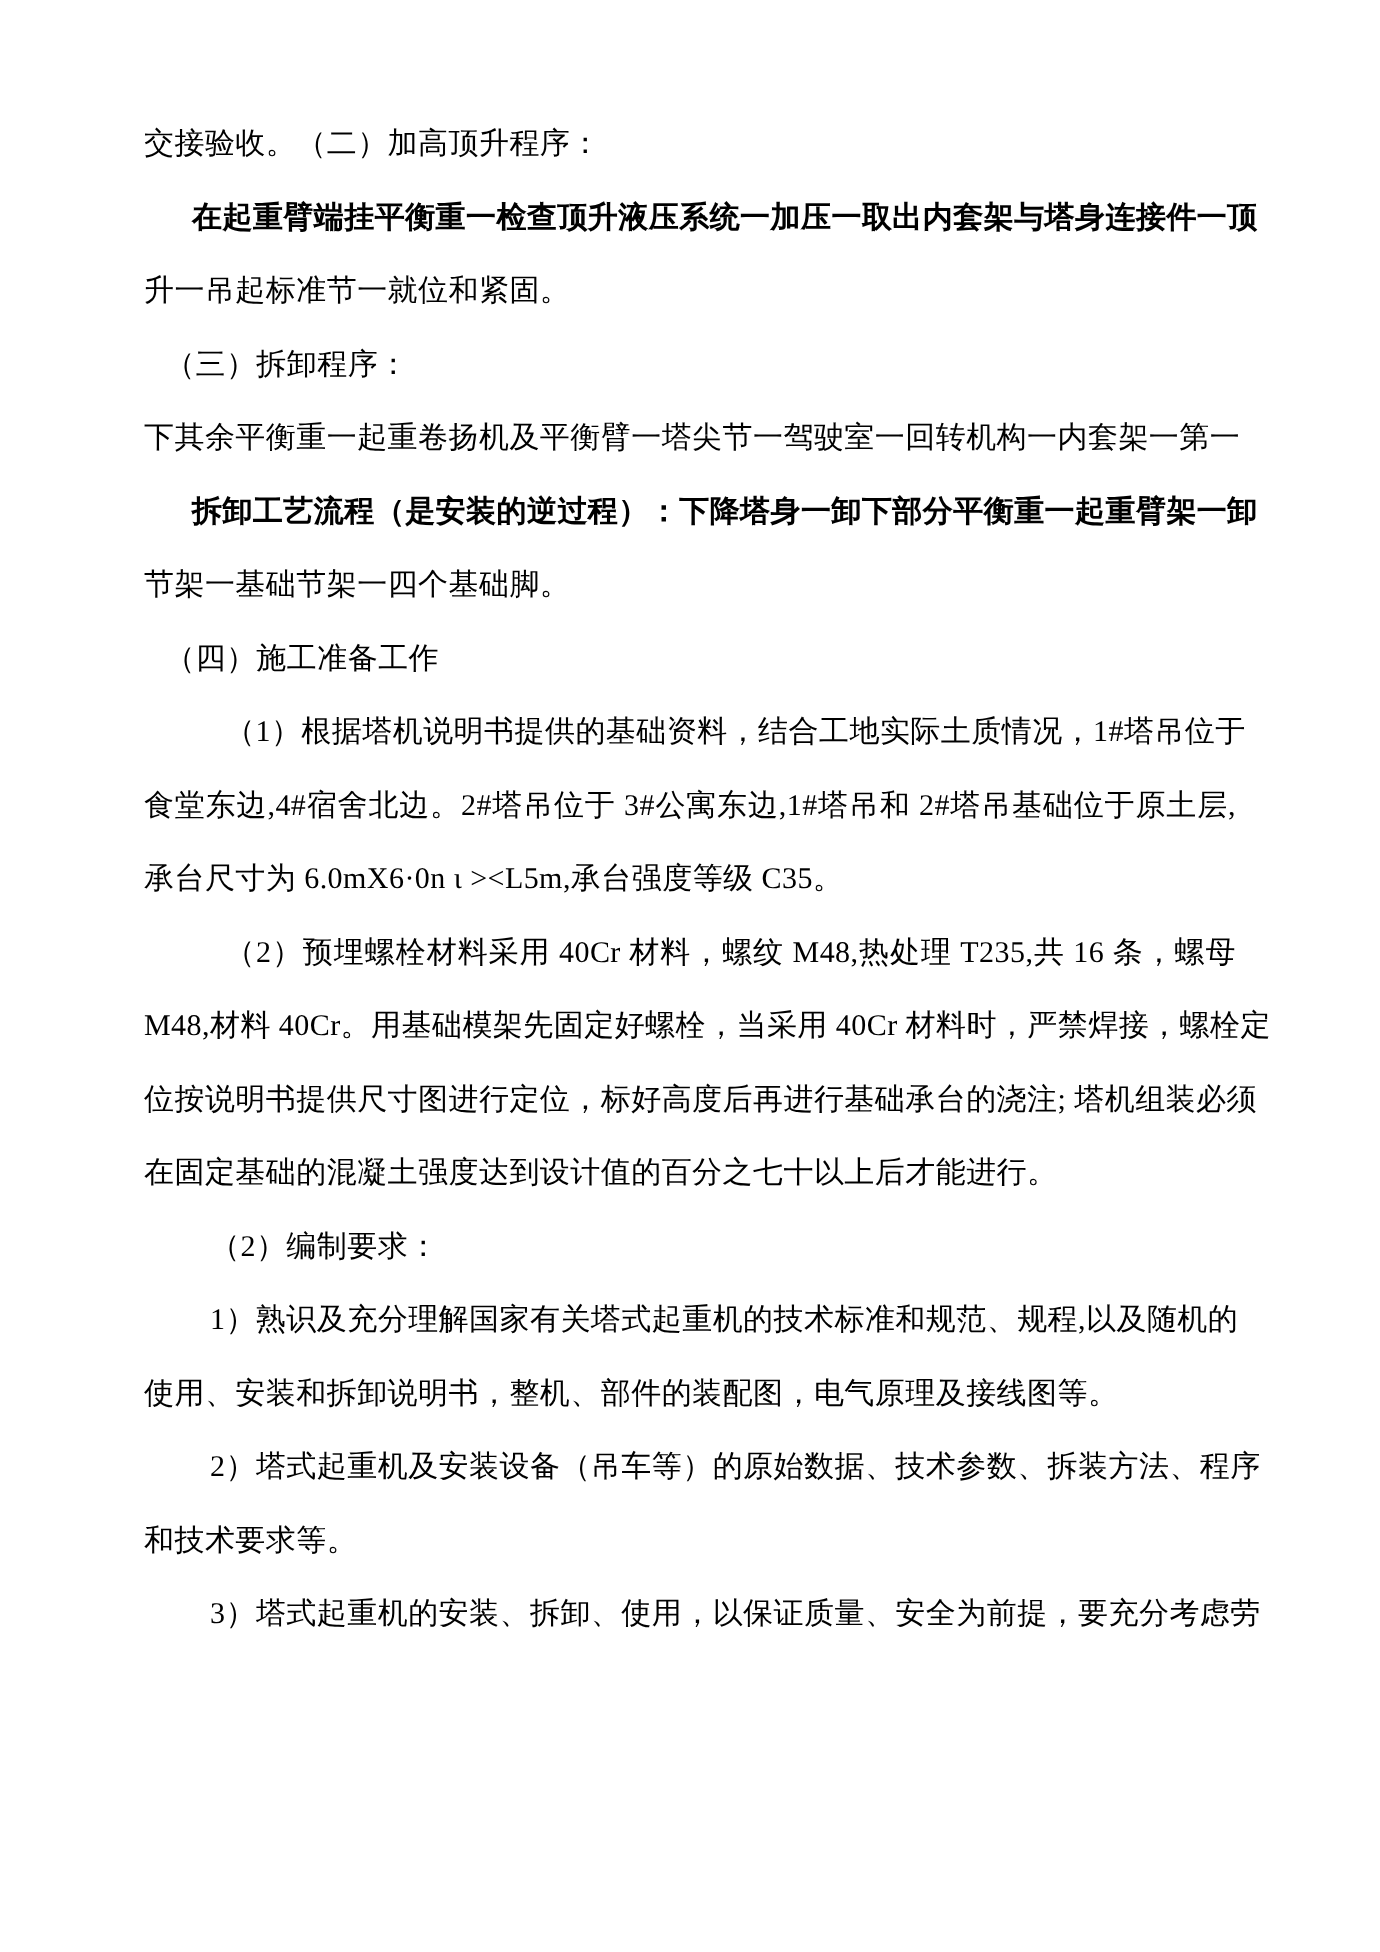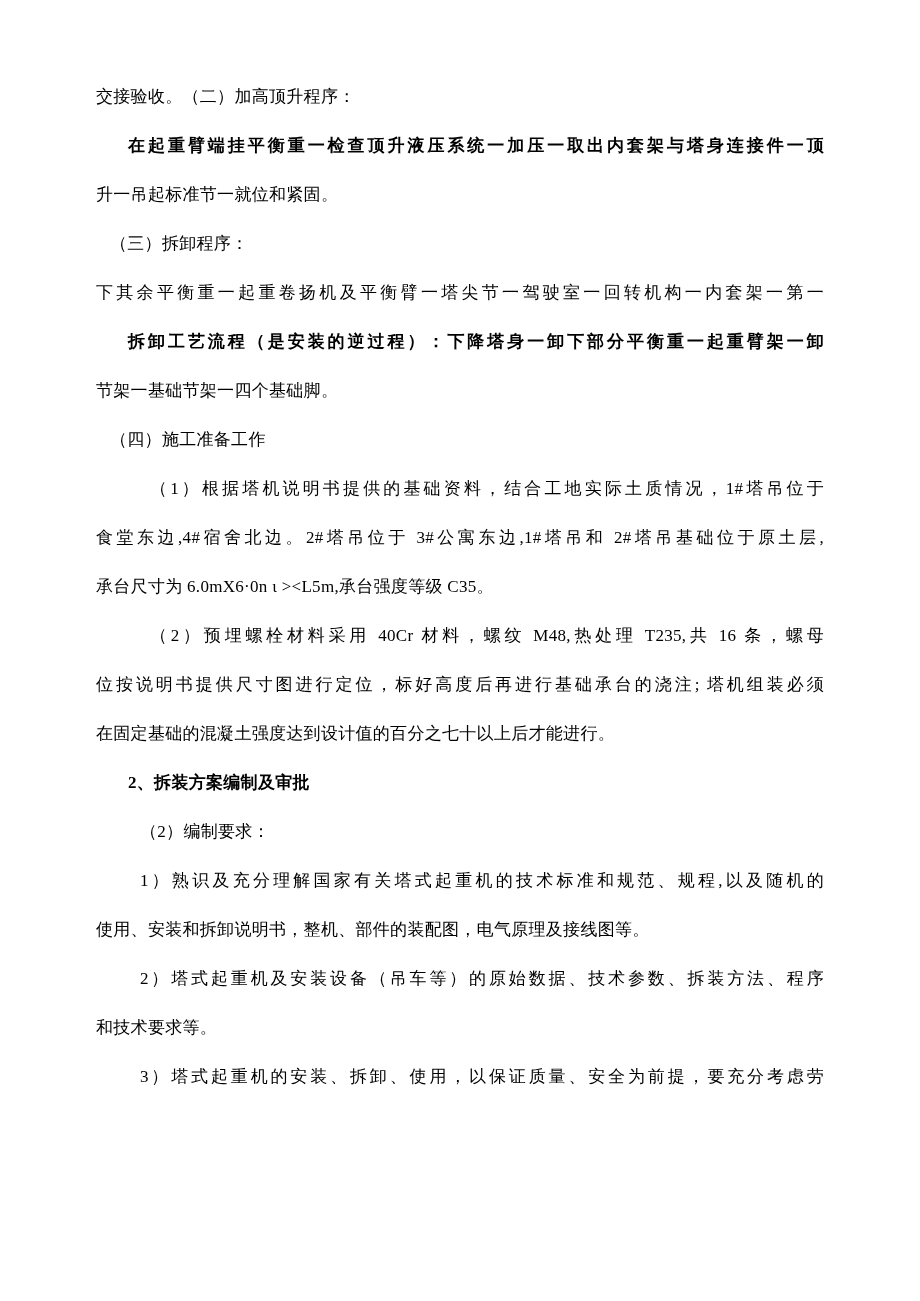--- a/index.html
+++ b/index.html
@@ -17,21 +17,21 @@
   .doc-page {
     box-sizing: border-box;
     width: 920px;
     height: 1301px;
     padding: 72px 96px 0 96px;
     background: #ffffff;
   }
   .line {
     height: 49px;
     line-height: 49px;
-    font-size: 17px;
+    font-size: 20px;
     white-space: nowrap;
     letter-spacing: 0.3px;
   }
   
   .line.full {
     text-align: justify;
     text-align-last: justify;
   }
   
   .ind0 { padding-left: 0; }
@@ -49,22 +49,22 @@
   <div class="line ind0">升一吊起标准节一就位和紧固。</div>
   <div class="line indS">（三）拆卸程序：</div>
   <div class="line ind0 full">下其余平衡重一起重卷扬机及平衡臂一塔尖节一驾驶室一回转机构一内套架一第一</div>
   <div class="line ind2 full">拆卸工艺流程（是安装的逆过程）：下降塔身一卸下部分平衡重一起重臂架一卸</div>
   <div class="line ind0">节架一基础节架一四个基础脚。</div>
   <div class="line indS">（四）施工准备工作</div>
   <div class="line ind3 full">（1）根据塔机说明书提供的基础资料，结合工地实际土质情况，1#塔吊位于</div>
   <div class="line ind0 full">食堂东边,4#宿舍北边。2#塔吊位于 3#公寓东边,1#塔吊和 2#塔吊基础位于原土层,</div>
   <div class="line ind0">承台尺寸为 6.0mX6·0n ι &gt;&lt;L5m,承台强度等级 C35。</div>
   <div class="line ind3 full">（2）预埋螺栓材料采用 40Cr 材料，螺纹 M48,热处理 T235,共 16 条，螺母</div>
+  <div class="line ind0 full">M48,材料 40Cr。用基础模架先固定好螺栓，当采用 40Cr 材料时，严禁焊接，螺栓定</div>
   <div class="line ind0 full">位按说明书提供尺寸图进行定位，标好高度后再进行基础承台的浇注; 塔机组装必须</div>
   <div class="line ind0">在固定基础的混凝土强度达到设计值的百分之七十以上后才能进行。</div>
-  <div class="line ind2">2、拆装方案编制及审批</div>
   <div class="line indM">（2）编制要求：</div>
   <div class="line indM full">1）熟识及充分理解国家有关塔式起重机的技术标准和规范、规程,以及随机的</div>
   <div class="line ind0">使用、安装和拆卸说明书，整机、部件的装配图，电气原理及接线图等。</div>
   <div class="line indM full">2）塔式起重机及安装设备（吊车等）的原始数据、技术参数、拆装方法、程序</div>
   <div class="line ind0">和技术要求等。</div>
   <div class="line indM full">3）塔式起重机的安装、拆卸、使用，以保证质量、安全为前提，要充分考虑劳</div>
 </div>
 
 </body></html>

